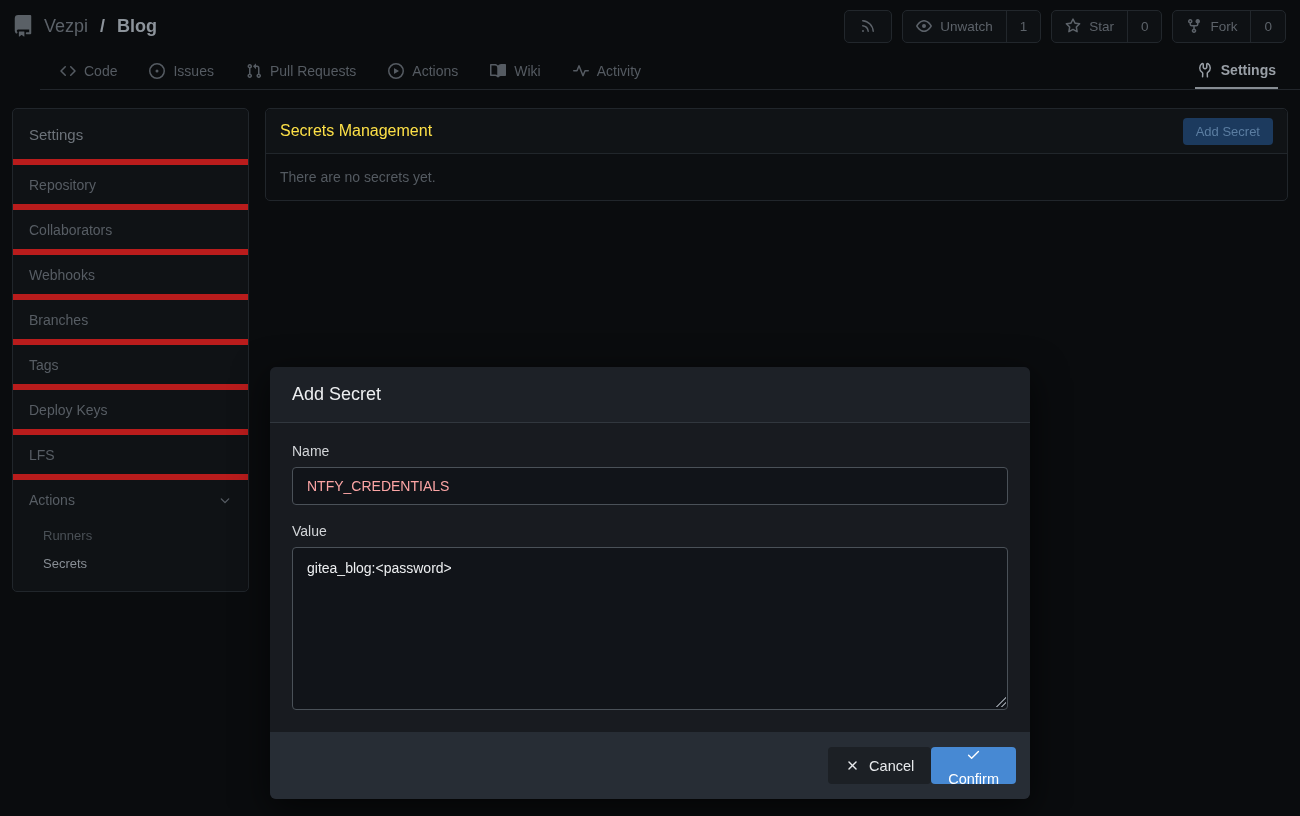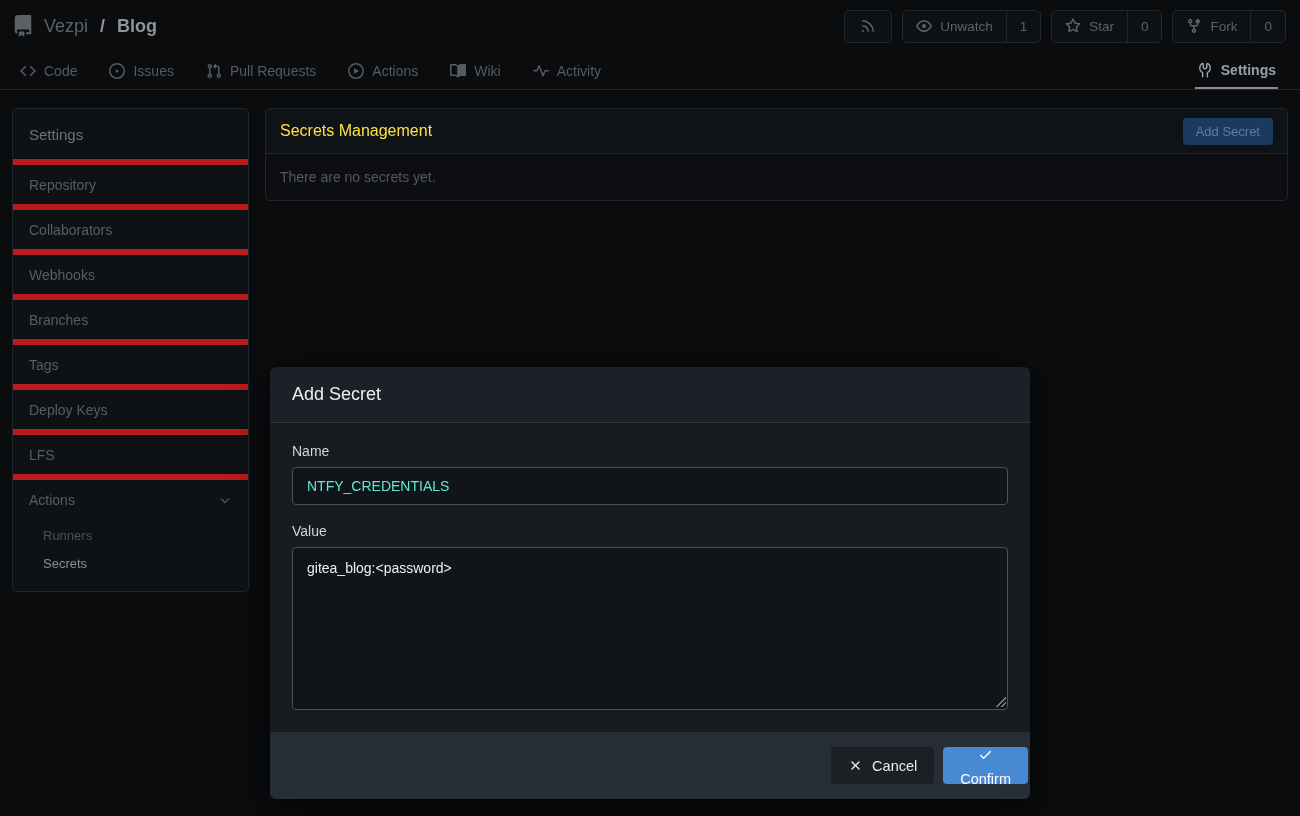--- a/index.html
+++ b/index.html
@@ -46,20 +46,21 @@
   }
   .rss-group .btn-main { padding: 0 15px; }
 
   
   .navbar {
     height: 38px;
     display: flex;
     align-items: stretch;
     padding: 0 22px 0 20px;
     border-bottom: 1px solid #22262b;
+    margin-left: 40px;
   }
   .nav-tabs { display: flex; gap: 32px; }
   .nav-tab {
     display: flex; align-items: center; gap: 8px;
     font-size: 14px; color: #555b62; cursor: pointer;
   }
   .settings-tab {
     margin-left: auto;
     display: flex; align-items: center; gap: 8px;
     font-size: 14px; font-weight: 700; color: #9aa0a7;
@@ -141,21 +142,21 @@
   }
   .modal-body { padding: 20px 22px 22px 22px; }
   .modal-desc { font-size: 14px; color: #dbdee1; margin-bottom: 26px; }
   .field-label { display: block; font-size: 14px; color: #d2d5d8; margin-bottom: 8px; }
   .field-group { margin-bottom: 18px; }
   .text-input {
     width: 100%; height: 38px;
     background: #111419;
     border: 1px solid #4a5158;
     border-radius: 4px;
-    color: #5eead4; font-size: 14px;
+    color: #fca5a5; font-size: 14px;
     padding: 0 14px;
     font-family: inherit;
     outline: none;
   }
   .textarea-wrap { position: relative; }
   .value-textarea {
     width: 100%; height: 163px;
     background: #111419;
     border: 1px solid #4a5158;
     border-radius: 4px;
@@ -167,22 +168,22 @@
   }
   .resize-handle {
     position: absolute; right: 2px; bottom: 3px;
     width: 13px; height: 13px;
     background: repeating-linear-gradient(-45deg, transparent 0 2.2px, #80868d 2.2px 3.6px);
     clip-path: polygon(100% 0, 100% 100%, 0 100%);
     cursor: nwse-resize;
   }
   .modal-footer {
     background: #272d35;
-    padding: 15px 2px;
-    display: flex; justify-content: flex-end; gap: 9px;
+    padding: 15px 14px;
+    display: flex; justify-content: flex-end; gap: 0;
   }
   .btn {
     height: 37px;
     display: inline-flex; align-items: center; gap: 9px;
     border: none; border-radius: 4px;
     padding: 0 17px;
     font-size: 14.5px; font-family: inherit;
     cursor: pointer;
   }
   .btn-cancel { background: #1c2025; color: #e8eaed; }

